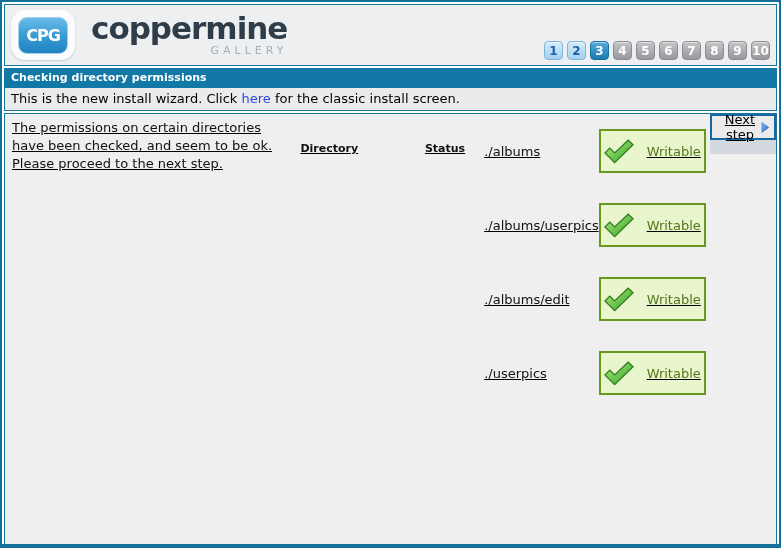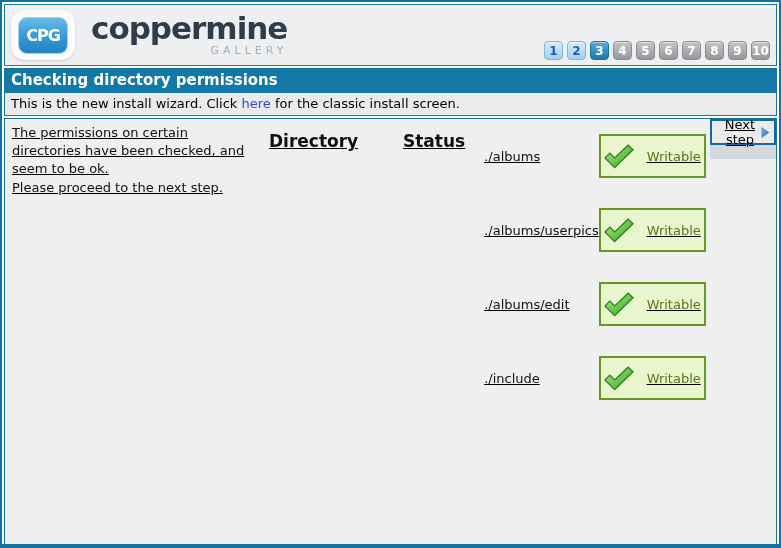--- a/index.html
+++ b/index.html
@@ -54,39 +54,39 @@
     display:flex; align-items:center; justify-content:center;
     box-shadow:inset 0 1px 0 rgba(255,255,255,.5);
   }
   .step.done    { background:linear-gradient(#d8ebf8,#a3d1ee); border:1px solid #7db5da; color:#1b5fb0; }
   .step.current { background:linear-gradient(#58abdc,#1a7ab2); border:1px solid #16719f; color:#ffffff; }
   .step.pending { background:linear-gradient(#c3c5c7,#96989b); border:1px solid #8a8c8f; color:#ffffff; }
 
   
   .title-bar {
     background:#1278a6; color:#ffffff;
-    font-weight:bold; font-size:15px;
+    font-weight:bold; font-size:11px;
     padding:2px 6px 4px 6px;
   }
   .subtitle-bar {
     background:#e9ebed; color:#000000;
     font-size:13px; padding:3px 6px 4px 6px;
   }
   .subtitle-bar a { color:#2e46e0; text-decoration:none; cursor:pointer; }
 
   
   .content-box {
     flex:1; background:#efefef;
     border-bottom:none; margin-bottom:0;
     display:flex; flex-direction:row; overflow:hidden;text-decoration:underline;
   }
   .intro { padding:5px 7px 0 7px; font-size:13px; color:#101010; line-height:1.4; }
   .table-head {
-    display:flex; padding:0 13px; margin-top:12px;
-    font-weight:bold; font-size:17px; color:#101010;
+    display:flex; padding:0 13px; margin-top:28px;
+    font-weight:bold; font-size:11px; color:#101010;
   }
   .col-dir { flex:1; }
   .col-status { width:107px; margin-right:2px;text-align:right; }
   .rows { }
   .row {
     display:flex; align-items:center; height:74px;
     padding:0 4px; font-size:13px; color:#101010;
   }
   .dir-label { flex:1; }
   .status-badge {
@@ -199,21 +199,21 @@
                   <stop offset="1" stop-color="#2aa026"></stop>
                 </linearGradient>
               </defs>
             <polygon points="1,14 6,9 11,14 25,0.8 30,5.5 11,24" fill="url(#ck2)" stroke="#2f7d1c" stroke-width="1.3"></polygon>
           </svg>
           <span class="badge-label">Writable</span>
         </div>
       </div>
 
       <div class="row">
-        <div class="dir-label">./include</div>
+        <div class="dir-label">./userpics</div>
         <div class="status-badge">
           <svg width="30" height="25" viewBox="0 0 31 25">
             <defs>
                 <linearGradient id="ck3" x1="0" y1="0" x2="1" y2="1">
               <stop offset="0" stop-color="#b9ed80"></stop>
                   <stop offset="1" stop-color="#2aa026"></stop>
                 </linearGradient>
               </defs>
             <polygon points="1,14 6,9 11,14 25,0.8 30,5.5 11,24" fill="url(#ck3)" stroke="#2f7d1c" stroke-width="1.3"></polygon>
           </svg>

